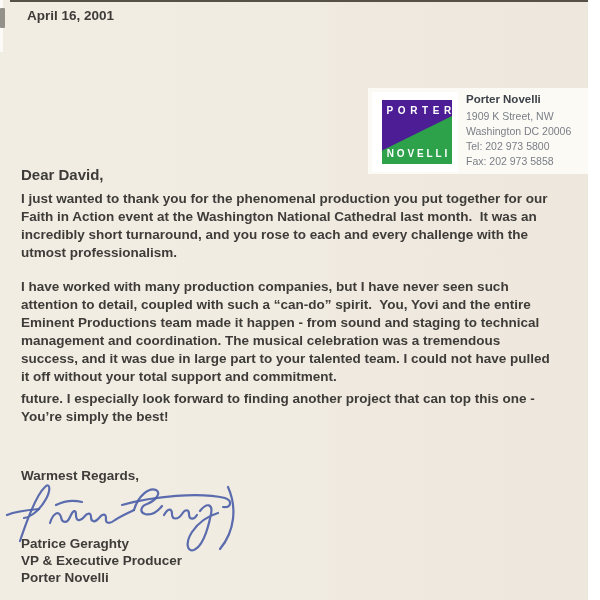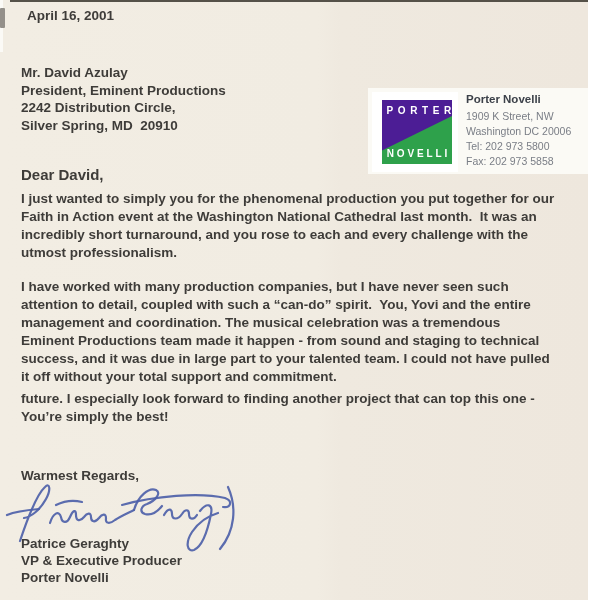--- a/index.html
+++ b/index.html
@@ -90,26 +90,20 @@
 <body>
 
 <div class="page">
 
   <div class="top-edge"></div>
   <div class="left-sliver"></div>
   <div class="left-mark"></div>
 
   <div class="date">April 16, 2001</div>
 
-  <div class="recipient">
-    <div class="line">Mr. David Azulay</div>
-    <div class="line">President, Eminent Productions</div>
-    <div class="line">2242 Distribution Circle,</div>
-    <div class="line">Silver Spring, MD  20910</div>
-  </div>
 
   <div class="letterhead">
     <div class="logo-frame">
       <div class="logo-square">
         <div class="logo-green"></div>
         <div class="logo-word top">PORTER</div>
         <div class="logo-word bottom">NOVELLI</div>
       </div>
     </div>
     <div class="contact">
@@ -117,31 +111,31 @@
       <div class="addr-line">1909 K Street, NW</div>
       <div class="addr-line">Washington DC 20006</div>
       <div class="addr-line">Tel: 202 973 5800</div>
       <div class="addr-line">Fax: 202 973 5858</div>
     </div>
   </div>
 
   <div class="salutation">Dear David,</div>
 
   <div class="para p1">
-    <div class="line">I just wanted to simply you for the phenomenal production you put together for our</div>
+    <div class="line">I just wanted to thank you for the phenomenal production you put together for our</div>
     <div class="line">Faith in Action event at the Washington National Cathedral last month.  It was an</div>
     <div class="line">incredibly short turnaround, and you rose to each and every challenge with the</div>
     <div class="line">utmost professionalism.</div>
   </div>
 
   <div class="para p2">
     <div class="line">I have worked with many production companies, but I have never seen such</div>
     <div class="line">attention to detail, coupled with such a “can-do” spirit.  You, Yovi and the entire</div>
+    <div class="line">Eminent Productions team made it happen - from sound and staging to technical</div>
     <div class="line">management and coordination. The musical celebration was a tremendous</div>
-    <div class="line">Eminent Productions team made it happen - from sound and staging to technical</div>
     <div class="line">success, and it was due in large part to your talented team. I could not have pulled</div>
     <div class="line">it off without your total support and commitment.</div>
   </div>
 
   <div class="para p3">
     <div class="line">future. I especially look forward to finding another project that can top this one -</div>
     <div class="line">You’re simply the best!</div>
   </div>
 
   <div class="closing">Warmest Regards,</div>

